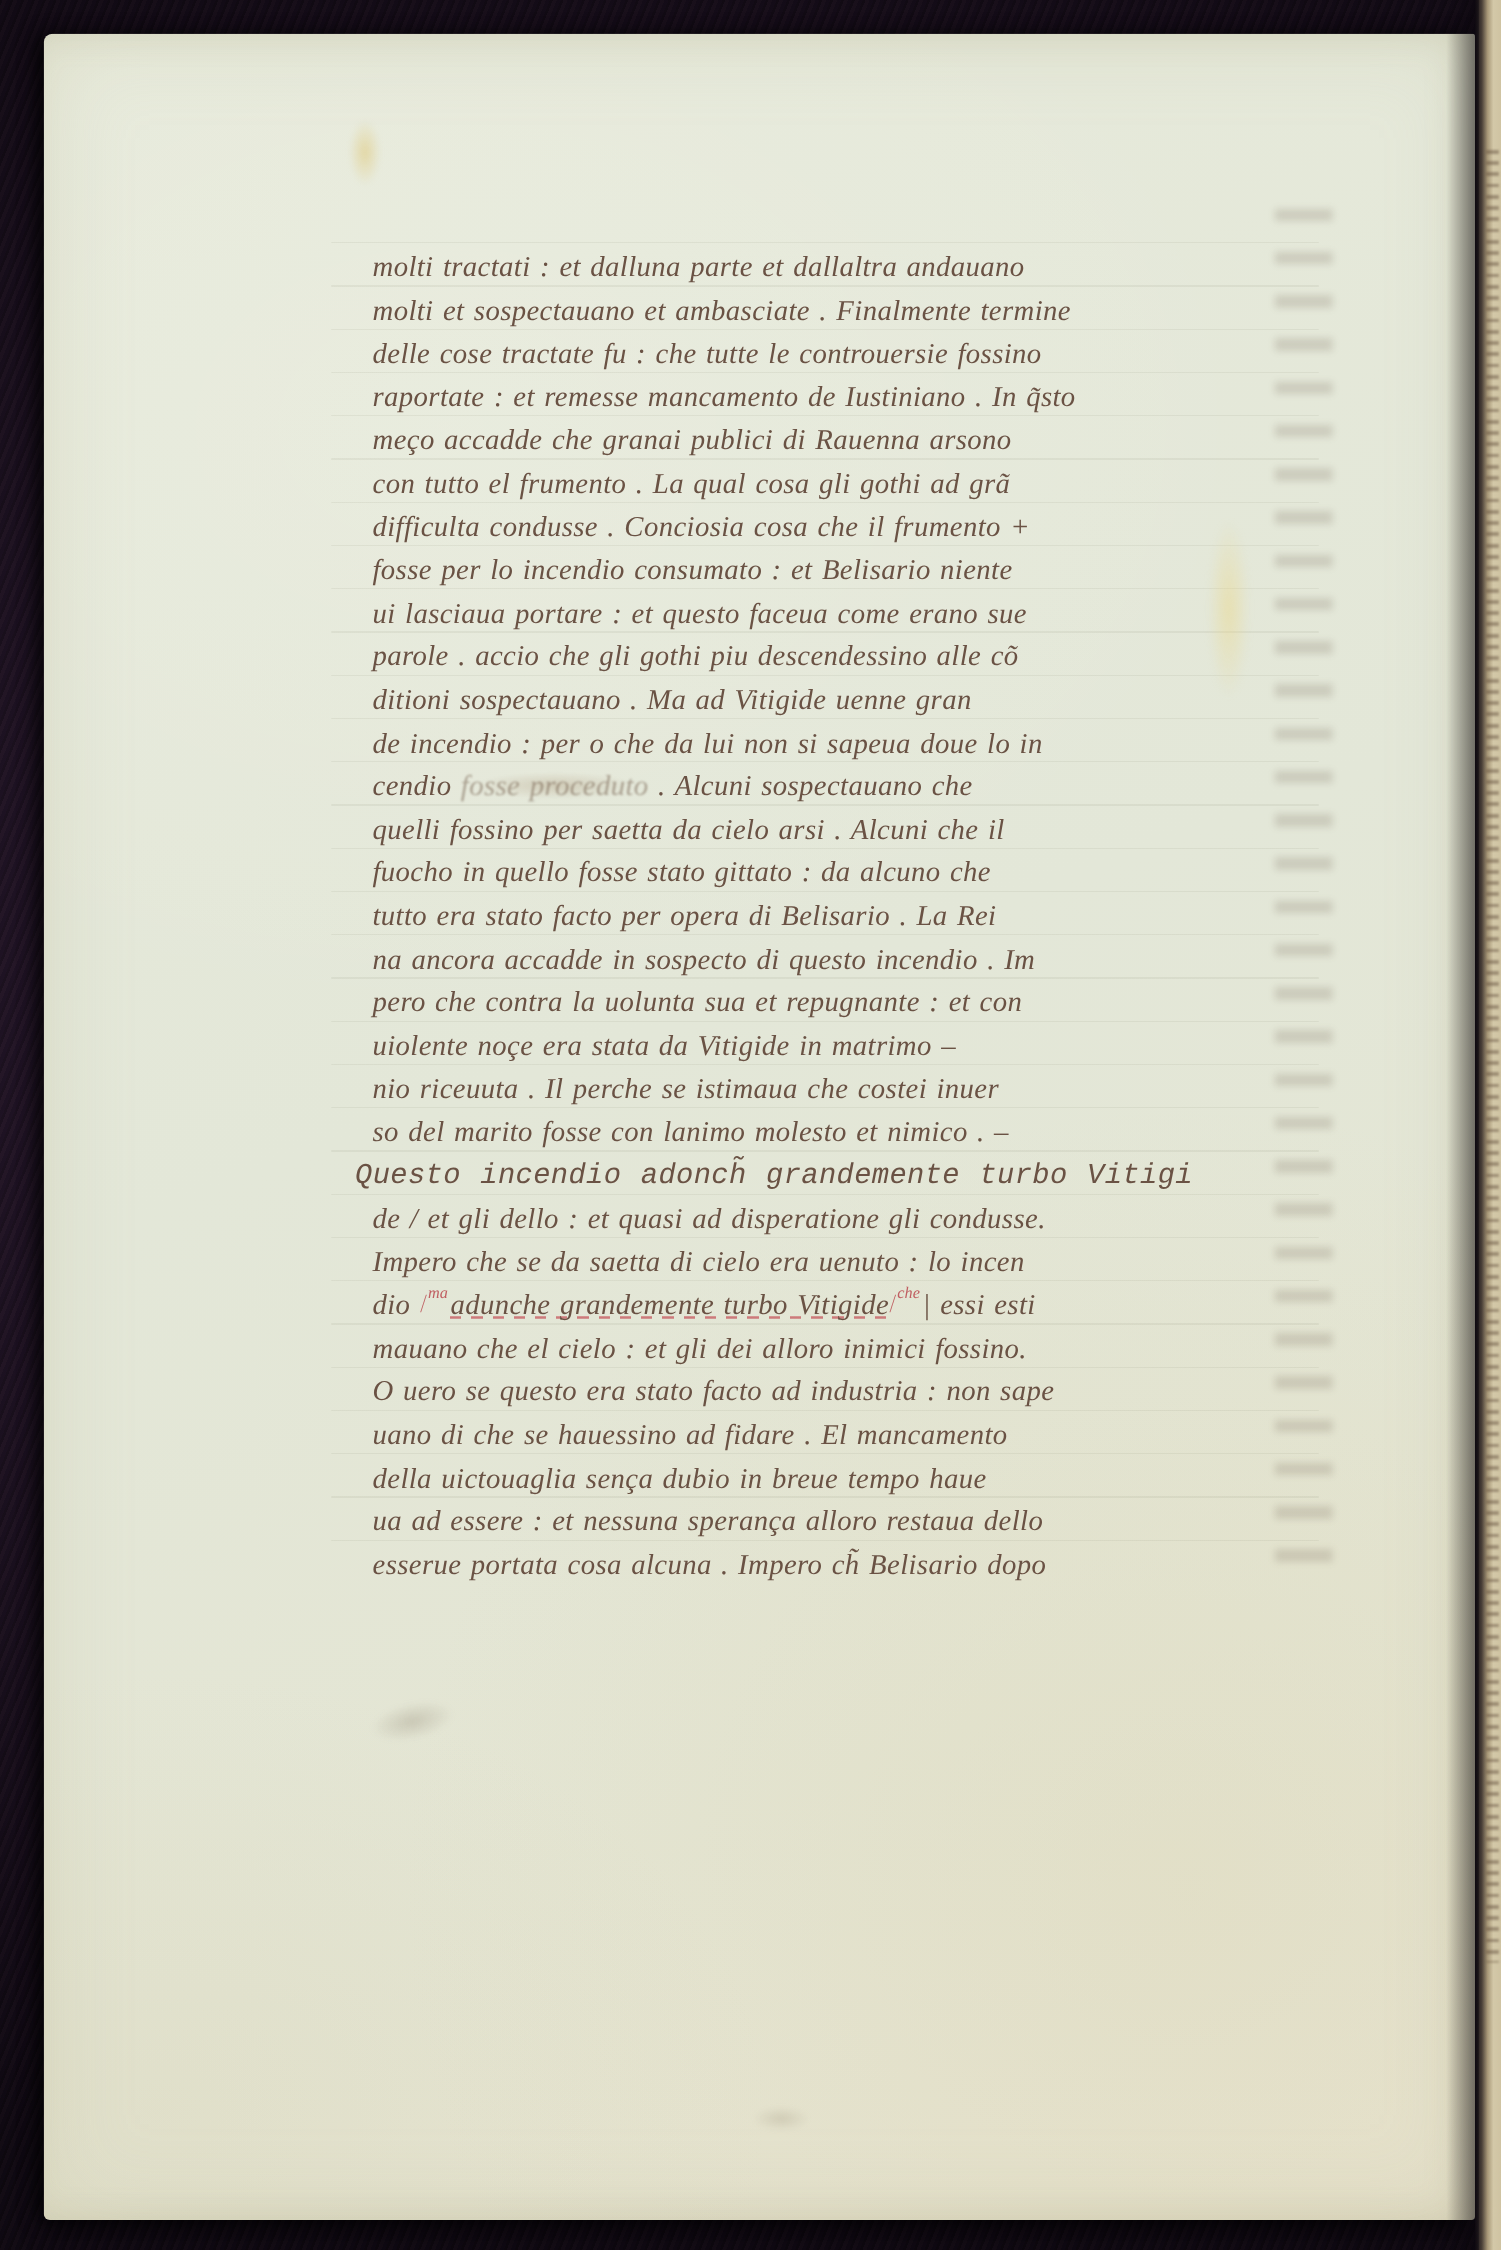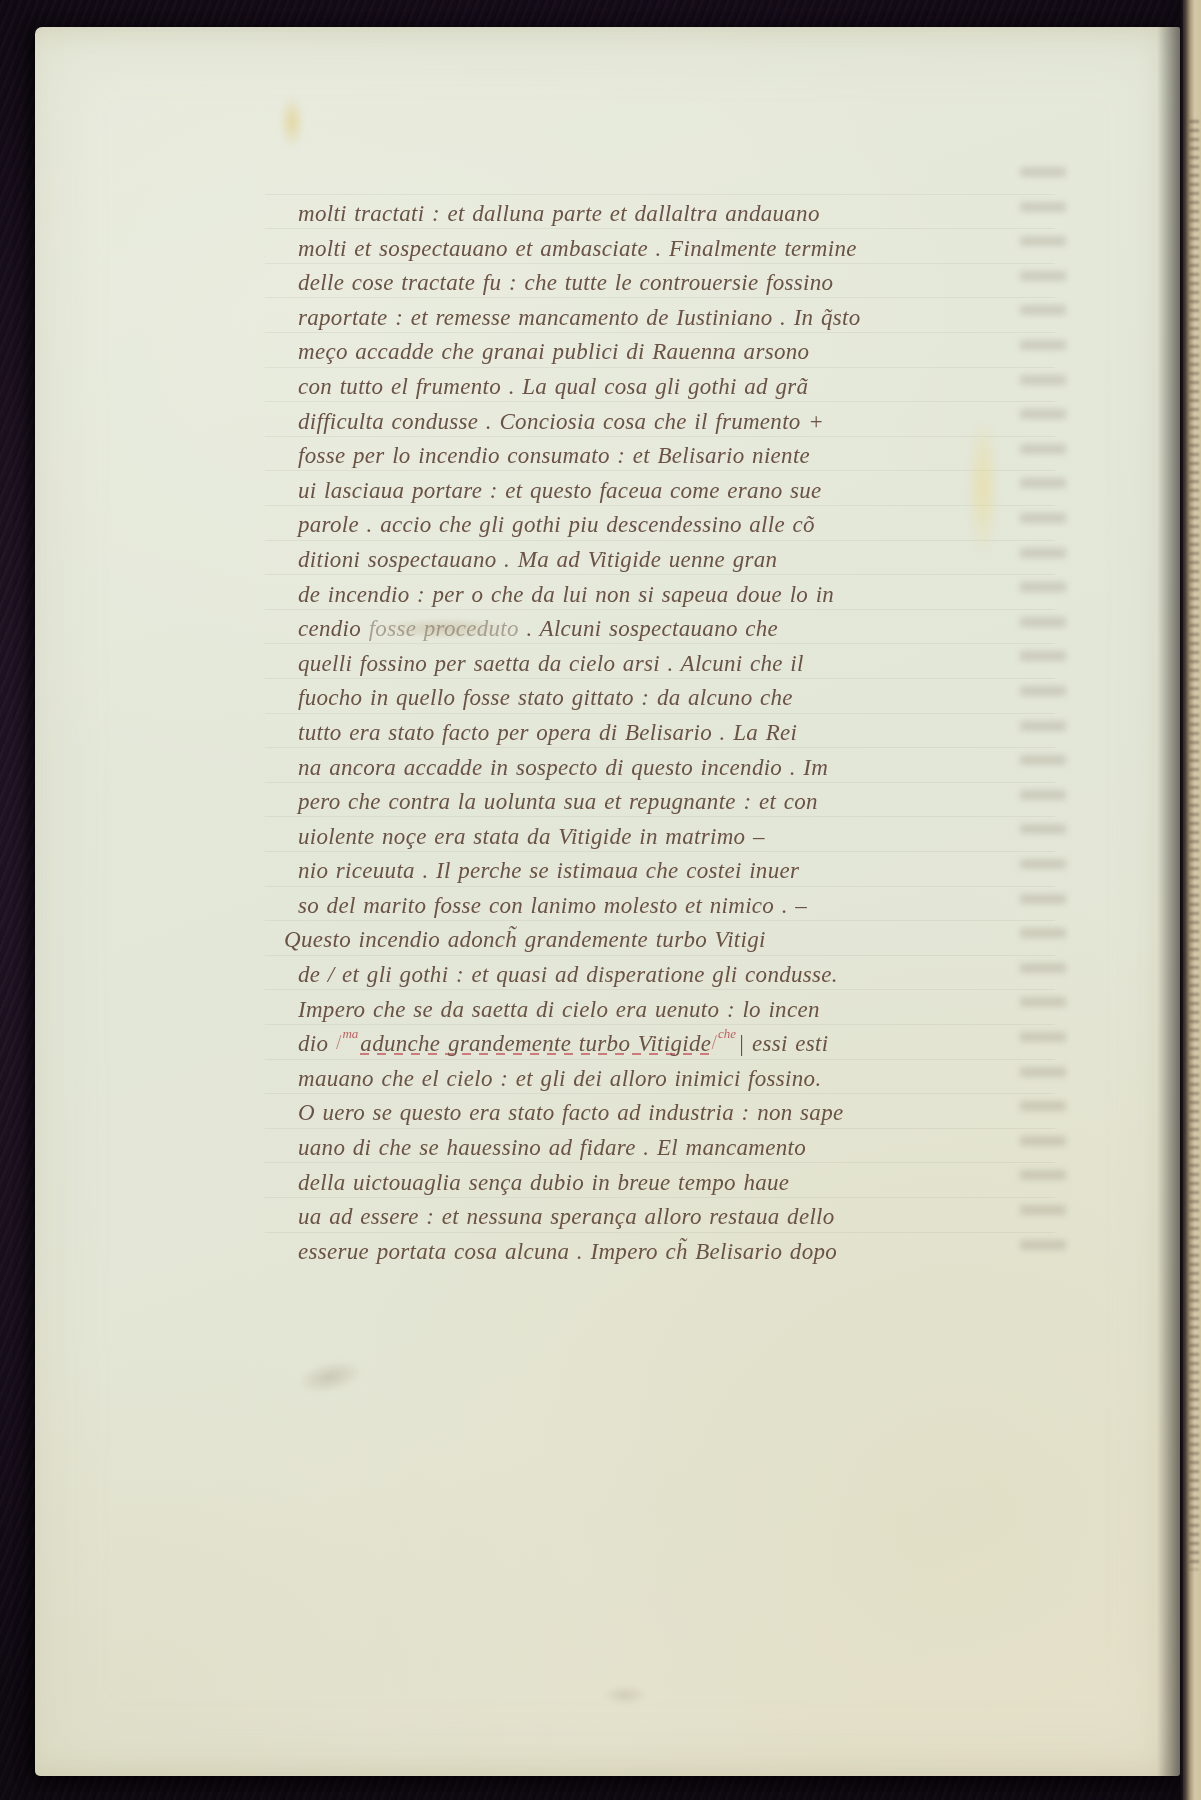--- a/index.html
+++ b/index.html
@@ -31,21 +31,21 @@
     background:repeating-linear-gradient(180deg, transparent 0 33.6px, rgba(130,132,108,.22) 33.6px 34.6px);
     opacity:.5;pointer-events:none;
   }
   
   .textblock{
     position:absolute;left:263px;top:130px;width:720px;
     color:var(--ink,#6a5244);
     font-style:italic;font-size:23px;letter-spacing:.3px;word-spacing:1.5px;margin-top:40px;
   }
   .line{height:34.6px;line-height:34.6px;white-space:nowrap;}
-  .line.outdent{margin-left:-14px;}
+  .line.outdent{margin-left:-14px;font-family:Liberation Mono, monospace;}
   .part.ink{color:var(--ink,#6a5244);}
   .part.expunged{
     padding-bottom:2px;
     background-image:repeating-linear-gradient(90deg, rgba(199,95,100,.8) 0 9px, transparent 9px 17px);
     background-repeat:no-repeat;background-position:0 88%;background-size:100% 2px;
   }
   .part.rubric-above{
     display:inline-block;color:var(--rubric,#c05f62);
     font-size:13px;letter-spacing:0;word-spacing:0;
     transform:translateY(-13px);margin:0 2px 0 1px;line-height:0;
@@ -117,21 +117,21 @@
       <div class="line"><span class="part ink">cendio </span><span class="part smudged">fosse proceduto</span><span class="part ink"> . Alcuni sospectauano che</span></div>
       <div class="line"><span class="part ink">quelli fossino per saetta da cielo arsi . Alcuni che il</span></div>
       <div class="line"><span class="part ink">fuocho in quello fosse stato gittato : da alcuno che</span></div>
       <div class="line"><span class="part ink">tutto era stato facto per opera di Belisario . La Rei</span></div>
       <div class="line"><span class="part ink">na ancora accadde in sospecto di questo incendio . Im</span></div>
       <div class="line"><span class="part ink">pero che contra la uolunta sua et repugnante : et con</span></div>
       <div class="line"><span class="part ink">uiolente noçe era stata da Vitigide in matrimo –</span></div>
       <div class="line"><span class="part ink">nio riceuuta . Il perche se istimaua che costei inuer</span></div>
       <div class="line"><span class="part ink">so del marito fosse con lanimo molesto et nimico . –</span></div>
       <div class="line outdent"><span class="part ink">Questo incendio adonch̃ grandemente turbo Vitigi</span></div>
-      <div class="line"><span class="part ink">de / et gli gothi : et quasi ad disperatione gli condusse.</span></div>
+      <div class="line"><span class="part ink">de / et gli dello : et quasi ad disperatione gli condusse.</span></div>
       <div class="line"><span class="part ink">Impero che se da saetta di cielo era uenuto : lo incen</span></div>
       <div class="line"><span class="part ink">dio </span><span class="part rubric-above">ma</span><span class="part expunged">adunche grandemente turbo Vitigide</span><span class="part rubric-above">che</span><span class="part ink">| essi esti</span></div>
       <div class="line"><span class="part ink">mauano che el cielo : et gli dei alloro inimici fossino.</span></div>
       <div class="line"><span class="part ink">O uero se questo era stato facto ad industria : non sape</span></div>
       <div class="line"><span class="part ink">uano di che se hauessino ad fidare . El mancamento</span></div>
       <div class="line"><span class="part ink">della uictouaglia sença dubio in breue tempo haue</span></div>
       <div class="line"><span class="part ink">ua ad essere : et nessuna sperança alloro restaua dello</span></div>
       <div class="line"><span class="part ink">esserue portata cosa alcuna . Impero ch̃ Belisario dopo</span></div>
     </div>
 </div>

